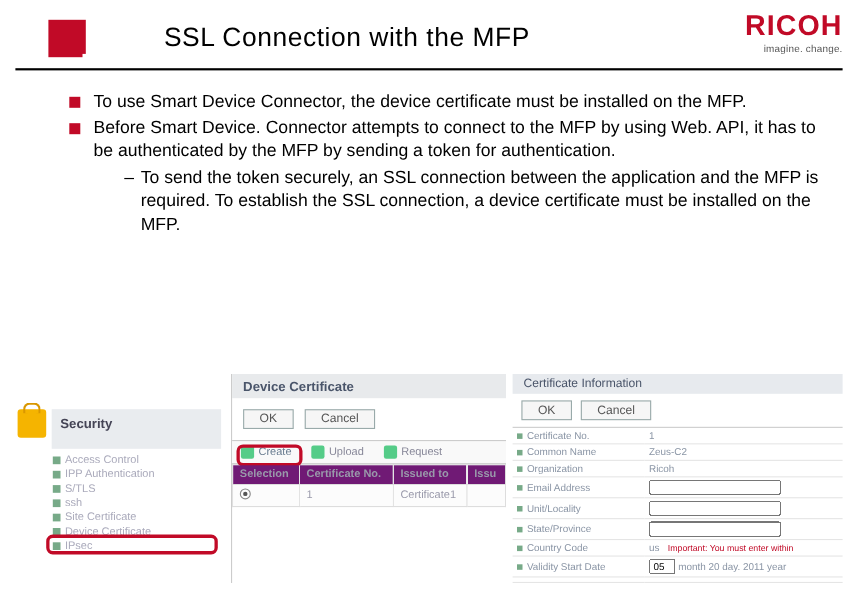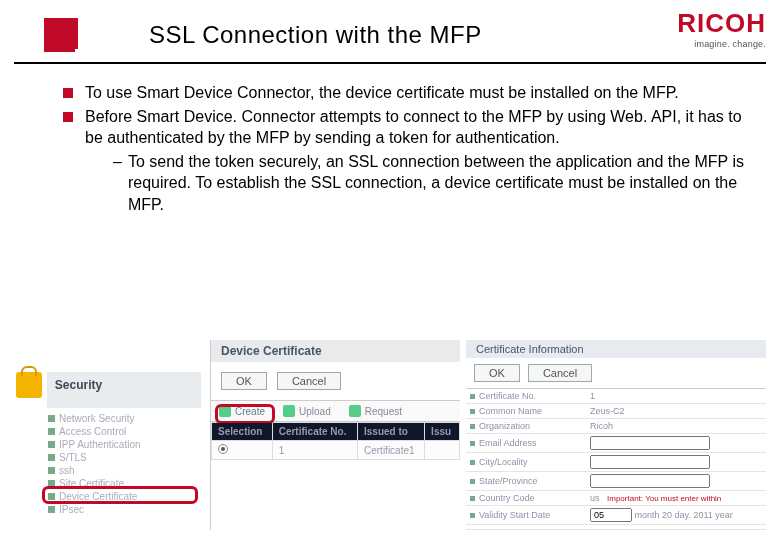--- a/index.html
+++ b/index.html
@@ -128,21 +128,21 @@
     position:absolute; left: 4px; width: 60px; height: 20px;
     top: 64px;
   }
   .p2 table {
     width:100%; border-collapse: collapse; font-size:10px; color:#99a;
   }
   .p2 th, .p2 td {
     border:1px solid #ddd; padding:3px 6px; text-align:left; background:#fcfcfc;
     filter: blur(.6px);
   }
-  .p2 th { background:#0f172a; }
+  .p2 th { background:#701a75; }
   .p2 td .radio {
     width:10px;height:10px;border:1px solid #888;border-radius:50%;display:inline-block;
     position:relative;
   }
   .p2 td .radio:after{content:"";position:absolute;inset:2px;border-radius:50%;background:#555;}
   
   .p3 { flex:1; }
   .p3 .bar {
     background:#e7eaee;height:18px;line-height:18px;padding-left:10px;
     font-weight:normal;font-size:11px;color:#4a556a;
@@ -153,21 +153,21 @@
   .p3 table {
     width:100%; border-collapse:collapse; font-size:9px; color:#8a95a5;
   }
   .p3 tr td {
     border-bottom: 1px solid #e5e5e5; padding: 2px 4px;
     filter: blur(.6px);
   }
   .p3 tr td:first-child { width: 40%; }
   .p3 tr td .sqs2{width:5px;height:5px;background:#7a8;display:inline-block;margin-right:4px;}
   .imp { color:#c10a27; font-size:8px;}
-  input.f { width: 42px; font-size:9px; padding:0 2px;}
+  input.f { width: 24px; font-size:9px; padding:0 2px;}
 </style>
 </head>
 <body>
 
 <div class="header">
   <div class="red-square"></div>
   <div class="title">SSL Connection with the MFP</div>
   <div class="brand">
     <div class="brand-logo">RICOH</div>
     <div class="brand-tag">imagine. change.</div>
@@ -188,24 +188,20 @@
     <div>To send the token securely, an SSL connection between the application and the MFP is required. To establish the SSL connection, a device certificate must be installed on the MFP.</div>
   </div>
 </div>
 
 <div class="shots">
 
   <div class="panel p1">
     <span class="lock"></span>
     <span class="hdr">Security</span>
     <ul>
-      <li>
-          <span class="sqs"></span>
-          <span>Network Security</span>
-        </li>
       <li>
           <span class="sqs"></span>
           <span>Access Control</span>
         </li>
       <li>
           <span class="sqs"></span>
           <span>IPP Authentication</span>
         </li>
       <li>
           <span class="sqs"></span>
@@ -288,21 +284,21 @@
           </tr>
       <tr>
             <td><span class="sqs2"></span><span>Organization</span></td>
             <td>Ricoh</td>
           </tr>
       <tr>
             <td><span class="sqs2"></span><span>Email Address</span></td>
             <td><input class="f" style="width: 120px;"></td>
           </tr>
       <tr>
-            <td><span class="sqs2"></span><span>City/Locality</span></td>
+            <td><span class="sqs2"></span><span>Unit/Locality</span></td>
             <td><input class="f" style="width: 120px;"></td>
           </tr>
       <tr>
             <td><span class="sqs2"></span><span>State/Province</span></td>
             <td><input class="f" style="width: 120px;"></td>
           </tr>
       <tr>
             <td><span class="sqs2"></span><span>Country Code</span></td>
             <td><span>us</span> &nbsp; <span class="imp">Important: You must enter within</span></td>
           </tr>

